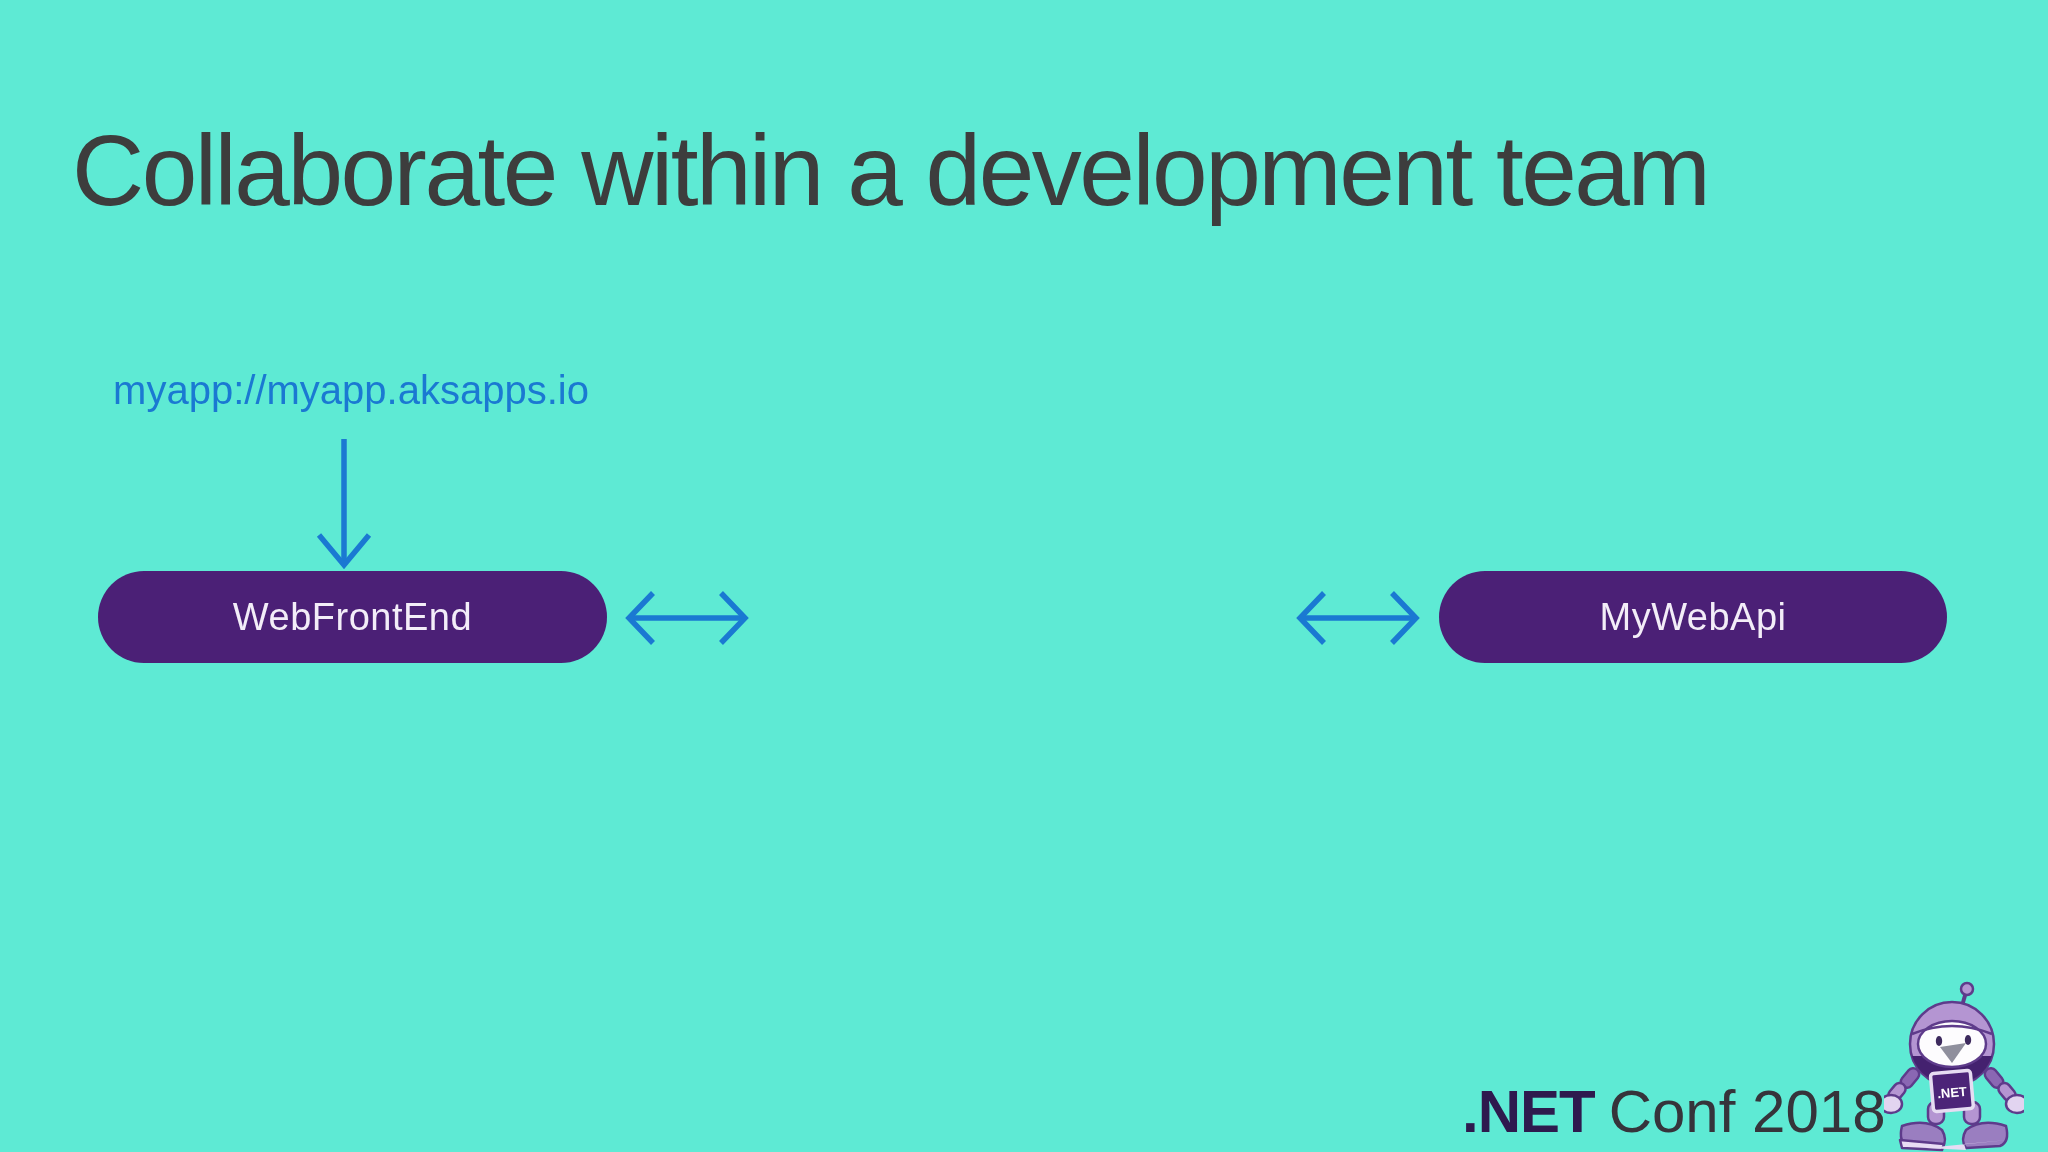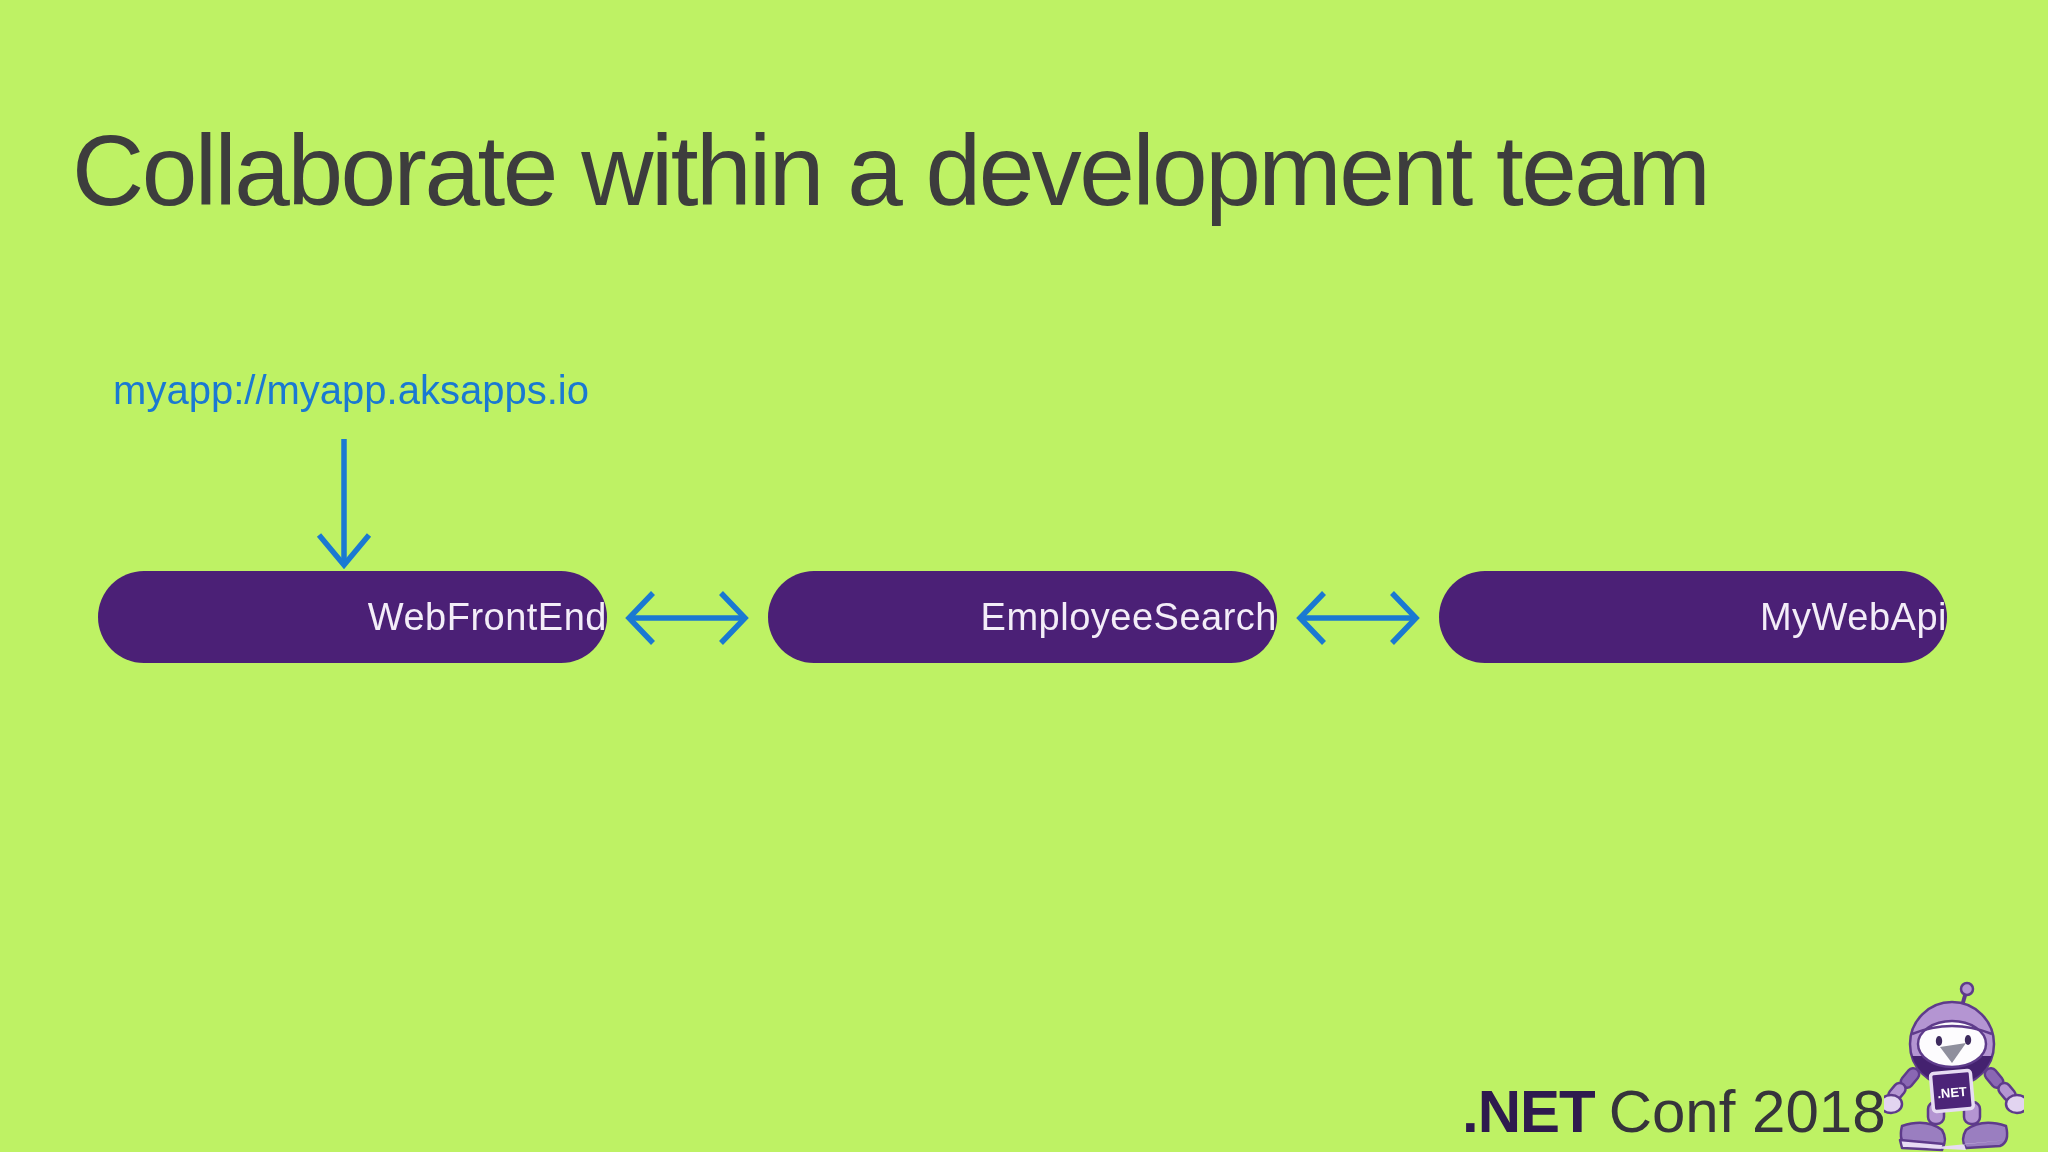--- a/index.html
+++ b/index.html
@@ -4,21 +4,21 @@
 <style>
   html, body { margin: 0; padding: 0; }
   body {
     width: 2048px; height: 1152px;
     font-family: "Liberation Sans", sans-serif;
     background: #f6f5f6;
   }
   .slide {
     position: relative;
     width: 2048px; height: 1152px;
-    background: #bef264;
+    background: #5eead4;
     overflow: hidden;
   }
   .slide-title {
     position: absolute;
     left: 72px; top: 46px;
     font-size: 100px;
     font-weight: 300;
     letter-spacing: -2.5px;
     color: #3d3d3d;
     white-space: nowrap;
@@ -39,21 +39,21 @@
   }
   .node {
     position: absolute;
     top: 571px;
     height: 92px;
     border-radius: 46px;
     background: #4b2076;
     color: #f3edf8;
     display: flex;
     align-items: center;
-    justify-content: flex-end;
+    justify-content: center;
     font-size: 38px;
     font-weight: 300;
     letter-spacing: 0.5px;
   }
   .node-1 { left: 98px;   width: 509px; }
   .node-2 { left: 768px;  width: 509px; }
   .node-3 { left: 1439px; width: 508px; }
   .arrow-h { position: absolute; top: 586px; }
   .arrow-h1 { left: 621px; }
   .arrow-h2 { left: 1292px; }
@@ -101,23 +101,20 @@
   </div>
 
   <svg class="arrow-h arrow-h1" width="132" height="64" viewBox="0 0 132 64">
     <g fill="none" stroke="#1a79d2" stroke-width="5.5">
       <line x1="8" y1="32" x2="124" y2="32"></line>
       <polyline points="32,7 8,32 32,57"></polyline>
       <polyline points="100,7 124,32 100,57"></polyline>
     </g>
   </svg>
 
-  <div class="node node-2">
-    <span>EmployeeSearch</span>
-  </div>
 
   <svg class="arrow-h arrow-h2" width="132" height="64" viewBox="0 0 132 64">
     <g fill="none" stroke="#1a79d2" stroke-width="5.5">
       <line x1="8" y1="32" x2="124" y2="32"></line>
       <polyline points="32,7 8,32 32,57"></polyline>
       <polyline points="100,7 124,32 100,57"></polyline>
     </g>
   </svg>
 
   <div class="node node-3">

